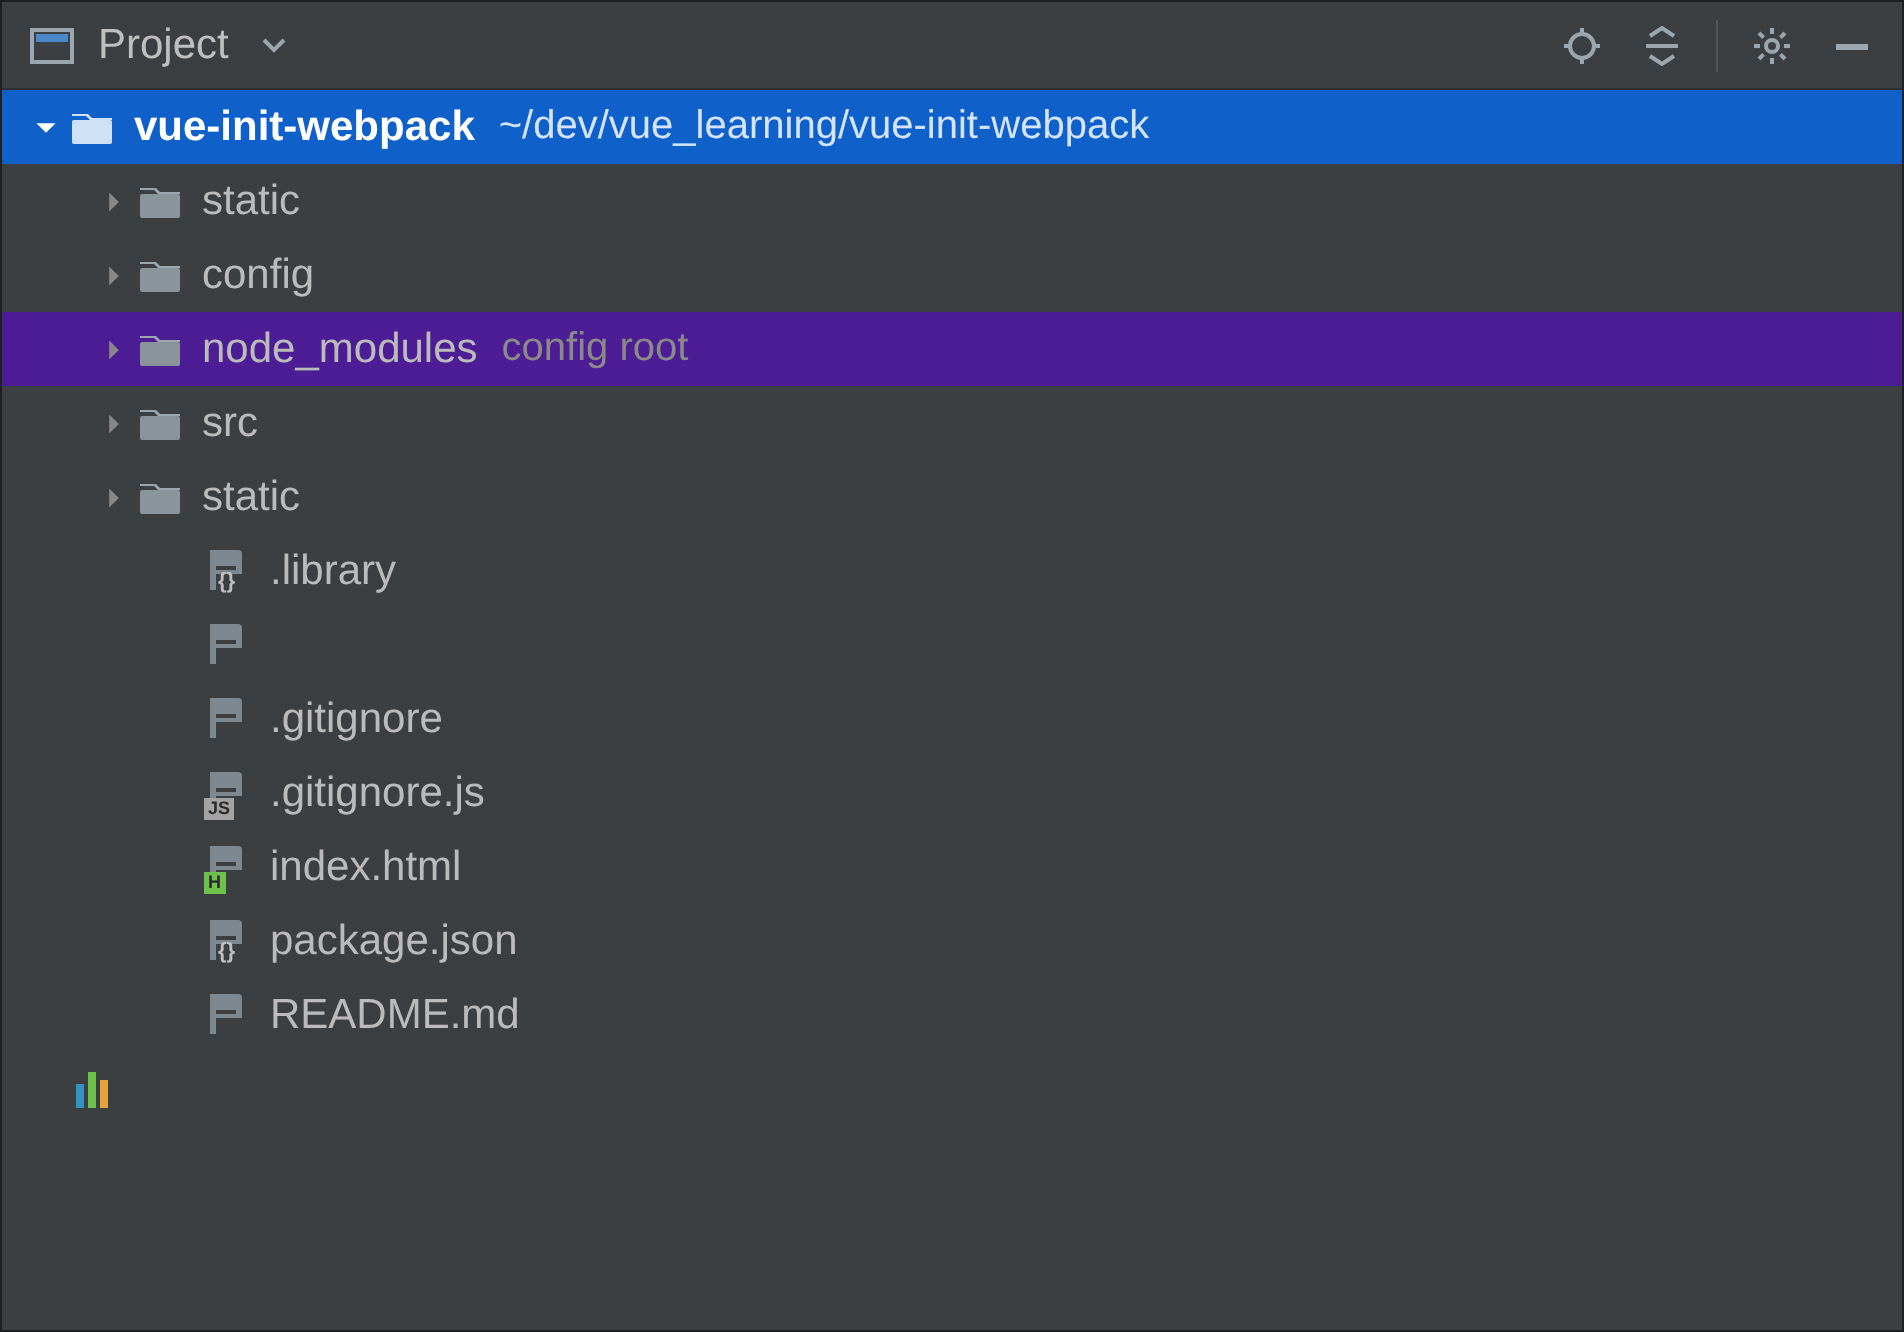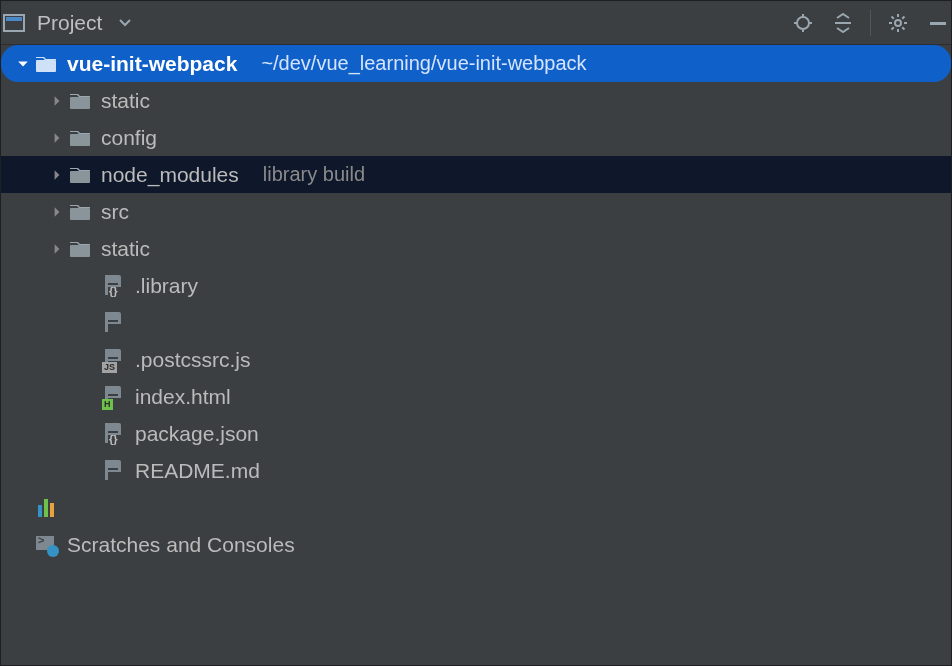--- a/index.html
+++ b/index.html
@@ -11,58 +11,58 @@
     font-size: 20px;
     color: #bbbbbb;
     overflow: hidden;
     border: 1px solid #1e1f22;
   }
   .toolbar {
     height: 44px;
     background: #3c3f41;
     display: flex;
     align-items: center;
-    padding: 0 0;
+    padding: 0 12px;
     border-bottom: 1px solid #2b2d30;
   }
   .tb-left { display: flex; align-items: center; gap: 10px; }
   .tb-spacer { flex: 1; }
   .tb-right { display: flex; align-items: center; gap: 14px; }
   .tb-title { color: #bfbfbf; font-size: 21px; }
   .tb-icon { display: inline-flex; align-items: center; justify-content: center; width: 26px; height: 26px; color: #afb1b3; }
   .tb-divider { width: 1px; height: 26px; background: #555; }
   .tree { width: 100%; }
   .row {
     display: flex;
     align-items: center;
     height: 37px;
     white-space: nowrap;
   }
-  .row.selected { background: #1060c9; color: #ffffff; border-radius: 17px; }
-  .row.highlight { background: #0f172a; }
+  .row.selected { background: #1060c9; color: #ffffff; }
+  .row.highlight { background: #4c1d95; }
   .indent { display: inline-block; }
   .arrow {
     width: 20px;
     display: inline-flex;
     align-items: center;
     justify-content: center;
     color: #888;
   }
   .arrow svg { width: 12px; height: 12px; }
   .row.selected .arrow { color: #fff; }
   .icon-slot {
     width: 26px;
     display: inline-flex;
     align-items: center;
     justify-content: center;
     margin-right: 8px;
   }
   .label { font-size: 21px; }
   .label.bold { font-weight: 700; }
-  .note { color: #8a8a8a; margin-left: 24px; font-size: 20px; }
+  .note { color: #8a8a8a; margin-left: 12px; font-size: 20px; }
   .row.selected .note { color: #d4e4ff; }
 
   
   .folder-ico { width: 22px; height: 16px; }
   .folder-ico .tab { fill: #9aa7b0; }
   .folder-ico .body { fill: #8a949b; }
   .folder-ico.sel .tab, .folder-ico.sel .body { fill: #cfe1f7; }
 
   
   .file-ico { width: 18px; height: 22px; position: relative; }
@@ -233,21 +233,21 @@
           <path d="M3 1 L7 5 L3 9" fill="currentColor"></path>
         </svg>
       </span>
       <span class="icon-slot">
         <svg class="folder-ico" viewBox="0 0 22 16">
           <path class="tab" d="M1 2 h7 l2 2 h11 v-1 h-10 l-2 -2 h-8 z"></path>
           <rect class="body" x="1" y="4" width="20" height="12" rx="1"></rect>
         </svg>
       </span>
       <span class="label">node_modules</span>
-      <span class="note">library build</span>
+      <span class="note">config root</span>
     </div>
     <div class="row">
       <span class="indent" style="width: 46px;"></span>
       <span class="arrow">
         <svg viewBox="0 0 10 10">
           <path d="M3 1 L7 5 L3 9" fill="currentColor"></path>
         </svg>
       </span>
       <span class="icon-slot">
         <svg class="folder-ico" viewBox="0 0 22 16">
@@ -291,24 +291,34 @@
           <div class="file-page file-lines"></div>
         </div>
       </span>
     </div>
     <div class="row">
       <span class="indent" style="width: 80px;"></span>
       <span class="arrow"></span>
       <span class="icon-slot">
         <div class="file-ico">
           <div class="file-page file-lines"></div>
+        </div>
+      </span>
+      <span class="label">.gitignore</span>
+    </div>
+    <div class="row">
+      <span class="indent" style="width: 80px;"></span>
+      <span class="arrow"></span>
+      <span class="icon-slot">
+        <div class="file-ico">
+          <div class="file-page file-lines"></div>
           <span class="badge js">JS</span>
         </div>
       </span>
-      <span class="label">.postcssrc.js</span>
+      <span class="label">.gitignore.js</span>
     </div>
     <div class="row">
       <span class="indent" style="width: 80px;"></span>
       <span class="arrow"></span>
       <span class="icon-slot">
         <div class="file-ico">
           <div class="file-page file-lines"></div>
           <span class="badge h">H</span>
         </div>
       </span>
@@ -339,24 +349,13 @@
       <span class="indent" style="width: 12px;"></span>
       <span class="arrow"></span>
       <span class="icon-slot">
         <div class="libs-ico">
           <span></span>
           <span></span>
           <span></span>
         </div>
       </span>
     </div>
-    <div class="row">
-      <span class="indent" style="width: 12px;"></span>
-      <span class="arrow"></span>
-      <span class="icon-slot">
-        <div class="scratch-ico">
-          <div class="term"></div>
-          <div class="clock"></div>
-        </div>
-      </span>
-      <span class="label">Scratches and Consoles</span>
-    </div>
   </div>
 
 </body></html>

